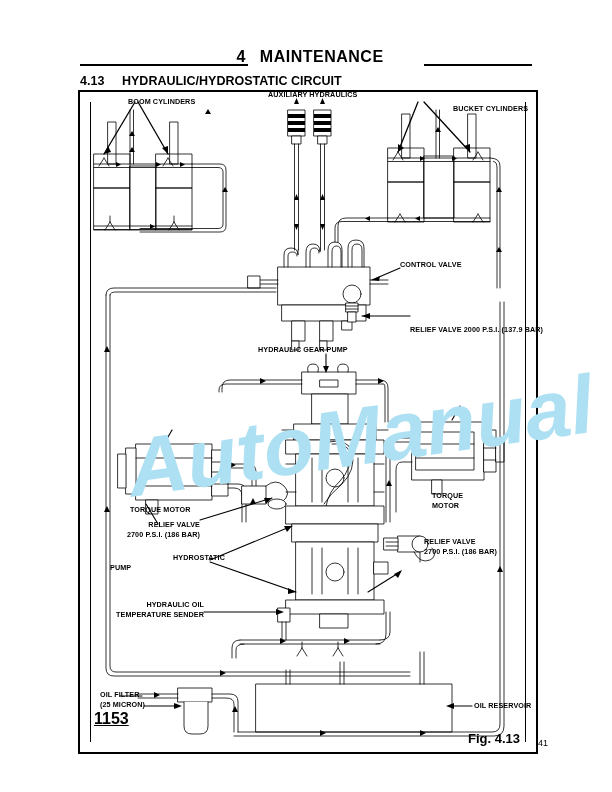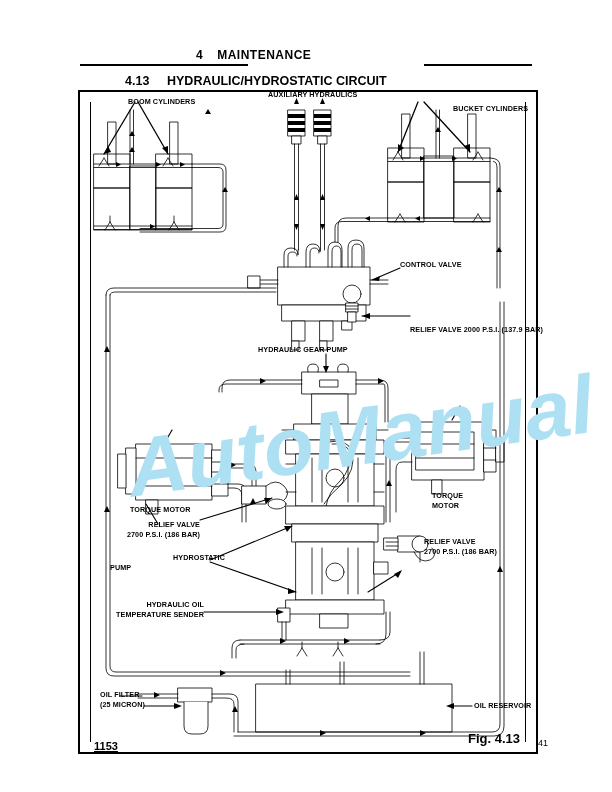--- a/index.html
+++ b/index.html
@@ -5,35 +5,35 @@
   html,body{margin:0;padding:0;background:#fff;}
   body{width:612px;height:792px;position:relative;
        font-family:"Liberation Sans","DejaVu Sans",sans-serif;
        color:#000;overflow:hidden;}
 
   
   #header-rule{position:absolute;left:80px;top:53px;width:452px;height:22px;}
   #header-rule .line{position:absolute;top:11px;height:2px;background:#000;}
   #header-rule .line.left{left:0;width:168px;}
   #header-rule .line.right{right:0;width:108px;}
-  #header-title{position:absolute;left:196px;top:48px;width:260px;text-align:left;
-    font-size:12px;font-weight:bold;letter-spacing:.5px;}
+  #header-title{position:absolute;left:180px;top:48px;width:260px;text-align:center;
+    font-size:16px;font-weight:bold;letter-spacing:.5px;}
   #header-title .num{margin-right:14px;}
 
-  #section-line{position:absolute;left:80px;top:74px;font-size:12.5px;font-weight:bold;margin-left:45px;}
+  #section-line{position:absolute;left:80px;top:74px;font-size:12.5px;font-weight:bold;}
   #section-line .sec-num{display:inline-block;width:42px;}
 
   
   #fig-frame{position:absolute;left:78px;top:90px;width:456px;height:660px;
     border:2px solid #000;background:#fff;}
   #inner-frame{position:absolute;left:10px;top:10px;right:10px;bottom:10px;
     border:1px solid #000;border-top:none;border-bottom:none;}
 
   
-  #fig-code{position:absolute;left:14px;bottom:0;font-size:11px;font-weight:bold;text-decoration:underline;}
+  #fig-code{position:absolute;left:14px;bottom:24px;font-size:16px;font-weight:bold;text-decoration:underline;}
   #fig-number{position:absolute;right:16px;bottom:6px;font-size:13px;font-weight:bold;}
   #page-number{position:absolute;right:64px;top:738px;font-size:9px;}
 
   
   #diagram{position:absolute;left:0;top:0;width:456px;height:660px;}
 
   
   .lbl{position:absolute;font-size:7.2px;font-weight:bold;letter-spacing:.1px;
        line-height:9px;white-space:nowrap;}
   .lbl.c{text-align:left;}

